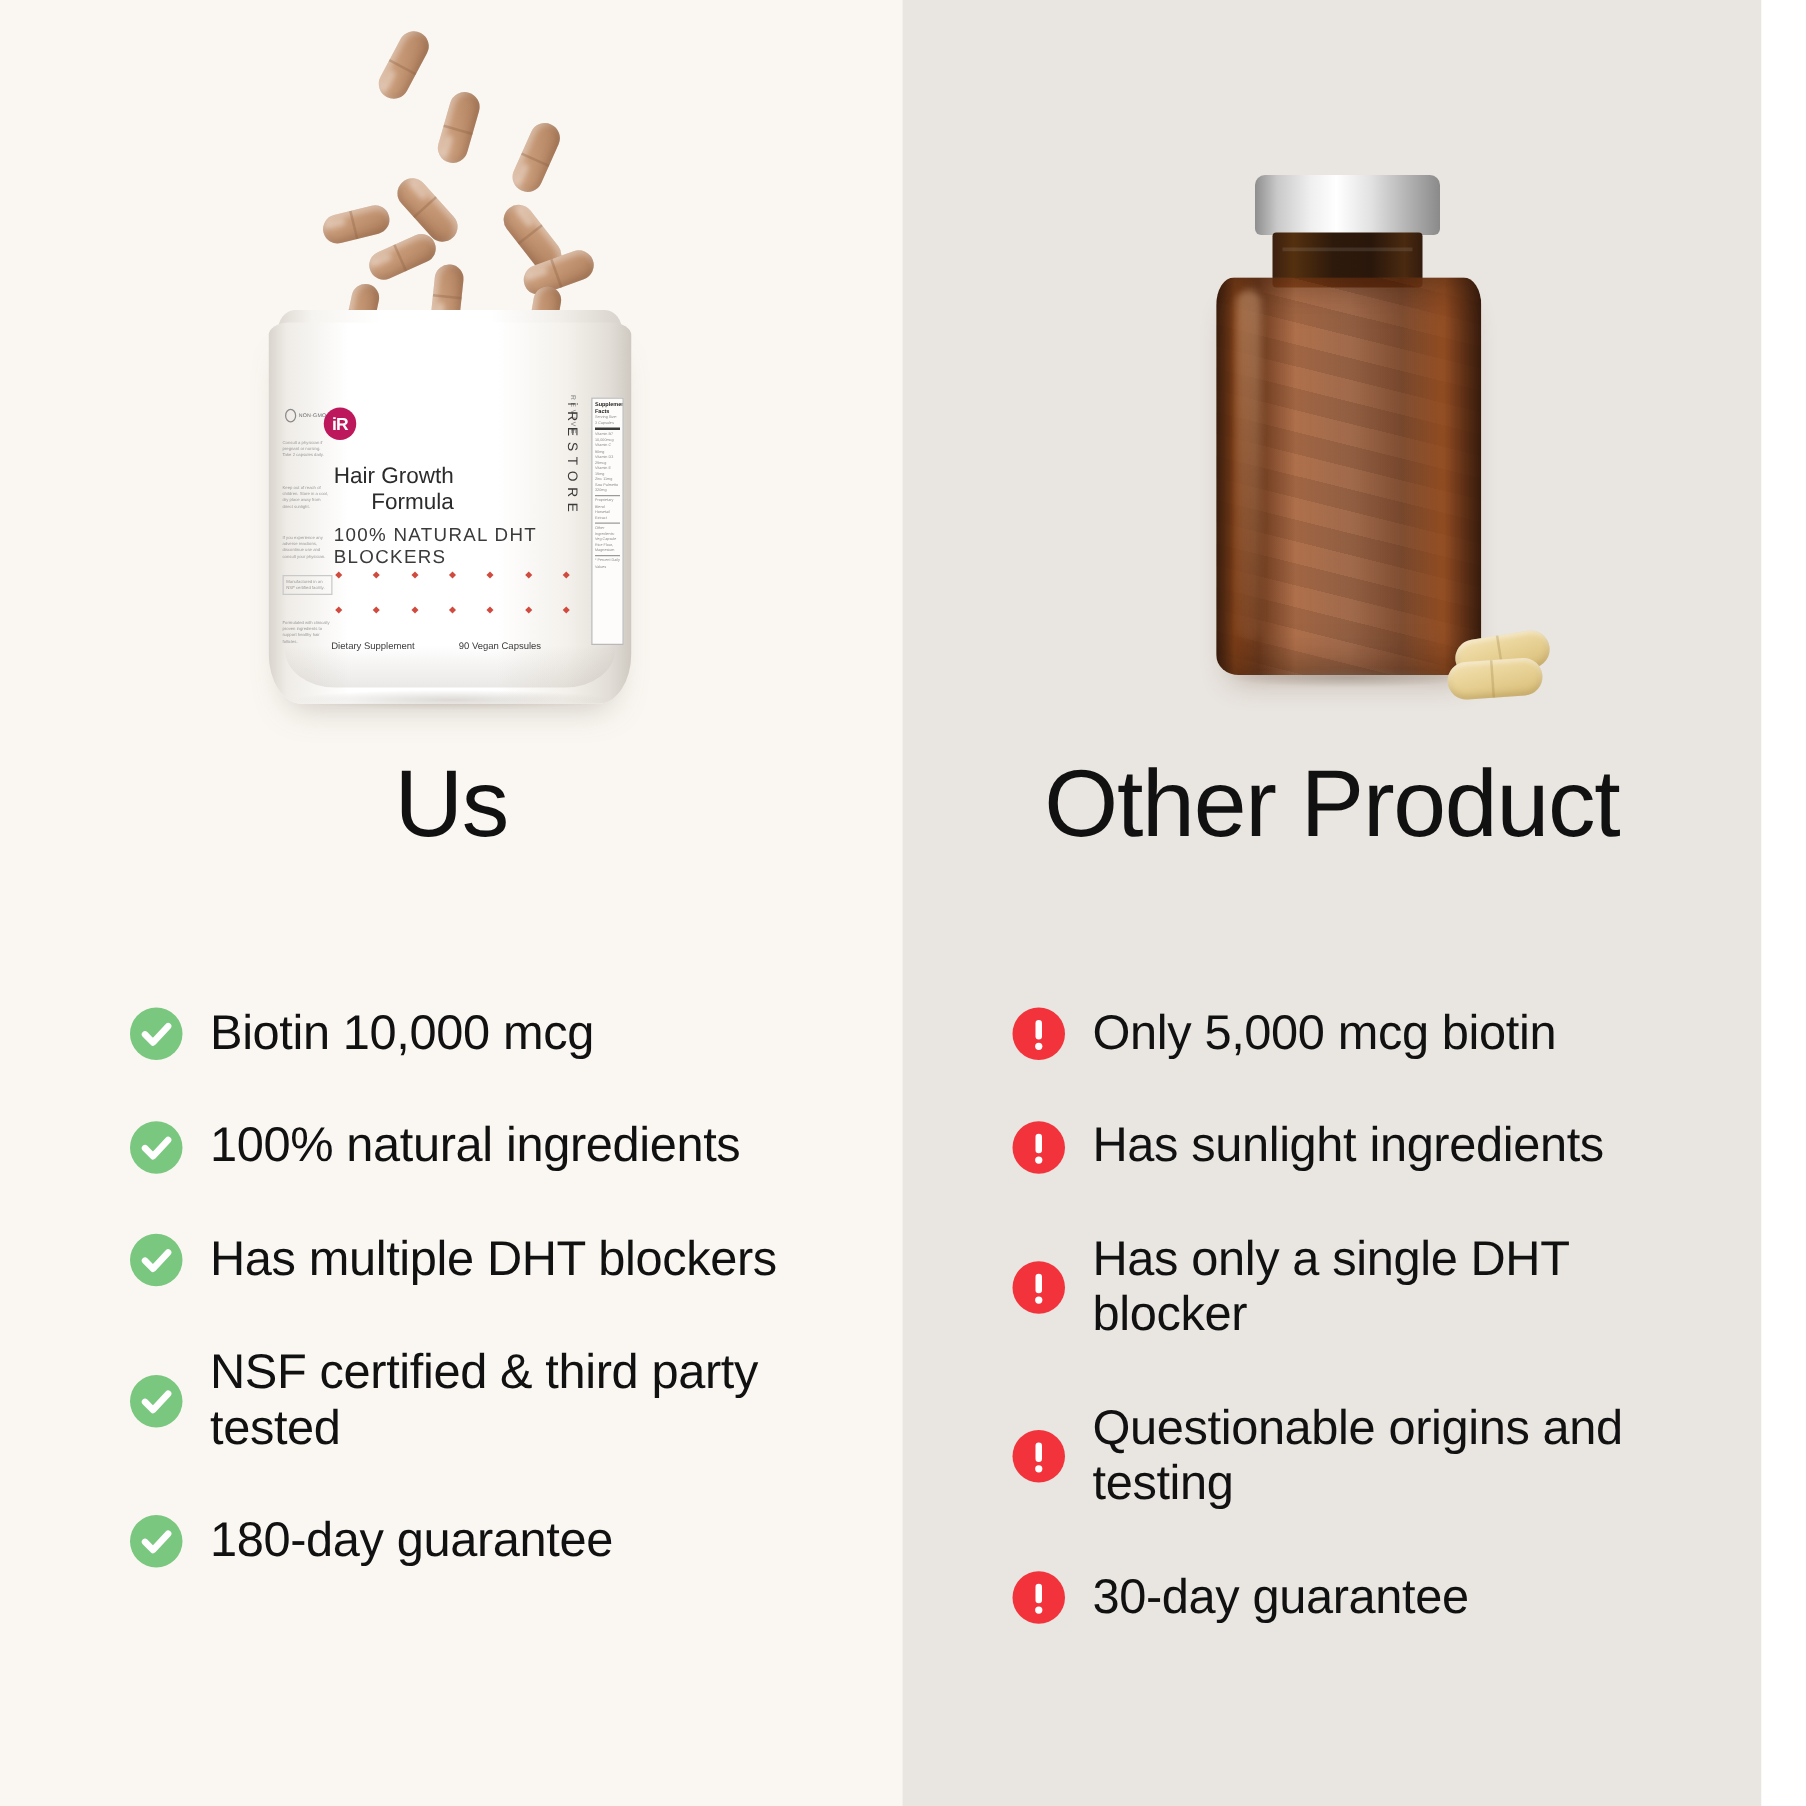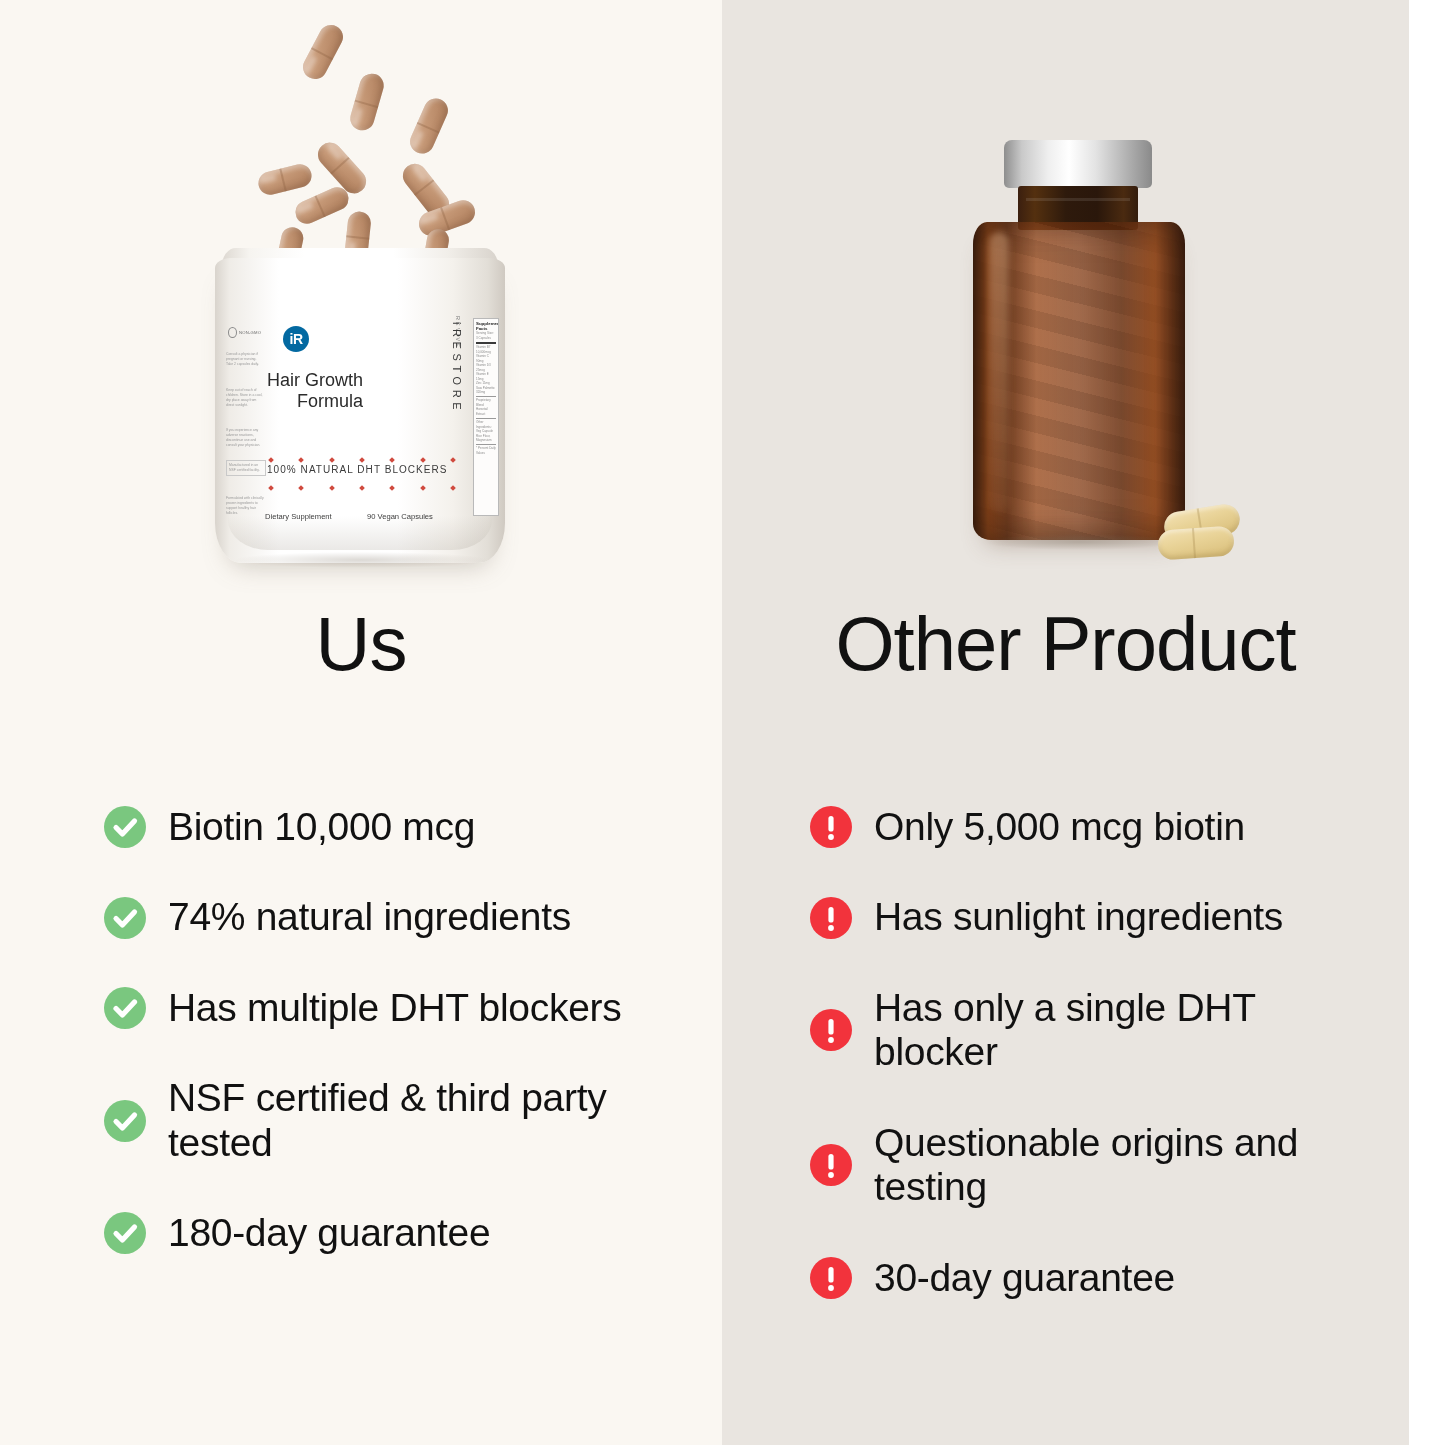--- a/index.html
+++ b/index.html
@@ -112,24 +112,24 @@
   }
 
   .jar-label {
     position: absolute;
     left: 215px; top: 300px;
     width: 290px; height: 228px;
     color: #2c2c2c;
   }
   .logo-mark {
     position: absolute;
-    left: 68px; top: 26px;
+    left: 44px; top: 26px;
     width: 26px; height: 26px;
     border-radius: 50%;
-    background: #0369a1;
+    background: #be185d;
     color: #fff;
     font-size: 14px;
     font-weight: bold;
     line-height: 26px;
     text-align: center;
     letter-spacing: -.5px;
   }
   .nongmo {
     position: absolute;
     left: 13px; top: 27px;
@@ -165,24 +165,23 @@
     position: absolute;
     left: 52px; top: 70px;
     font-size: 18px;
     line-height: 1.18;
     color: #2b2b2b;
     text-align: right;
   }
   .label-sub {
     position: absolute;
     left: 52px; top: 120px;
-    font-size: 10px;
+    font-size: 15px;
     letter-spacing: 1.05px;
     color: #3a3a3a;
-    margin-top: 44px;
   }
   .dot-row {
     position: absolute;
     left: 54px;
     width: 186px;
     display: flex;
     justify-content: space-between;
   }
   .dot-row.r1 { top: 158px; }
   .dot-row.r2 { top: 186px; }
@@ -465,21 +464,21 @@
             </svg>
         </span>
         <span class="feature-text">Biotin 10,000 mcg</span>
       </li>
       <li class="feature-item">
         <span class="feature-icon icon-check">
           <svg width="42" height="42" viewBox="0 0 42 42">
               <path d="M12 21.5 L18.4 28 L30.5 15" fill="none" stroke="#ffffff" stroke-width="5.2" stroke-linecap="round" stroke-linejoin="round"></path>
             </svg>
         </span>
-        <span class="feature-text">74% natural ingredients</span>
+        <span class="feature-text">100% natural ingredients</span>
       </li>
       <li class="feature-item">
         <span class="feature-icon icon-check">
           <svg width="42" height="42" viewBox="0 0 42 42">
               <path d="M12 21.5 L18.4 28 L30.5 15" fill="none" stroke="#ffffff" stroke-width="5.2" stroke-linecap="round" stroke-linejoin="round"></path>
             </svg>
         </span>
         <span class="feature-text">Has multiple DHT blockers</span>
       </li>
       <li class="feature-item">

